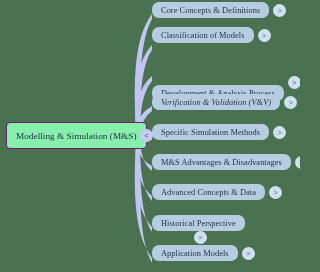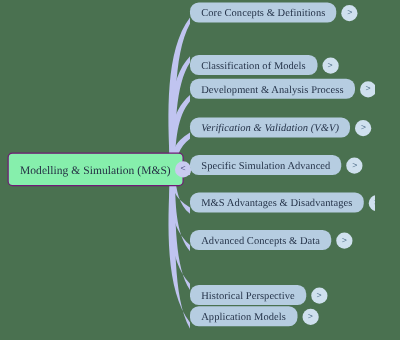--- a/index.html
+++ b/index.html
@@ -114,63 +114,63 @@
 
   <div class="root-badge">&lt;</div>
 
   <div class="child-row" style="top:2px;">
     <div class="node child-node" style="position:relative;">
       <span>Core Concepts &amp; Definitions</span>
     </div>
     <div class="badge">&gt;</div>
   </div>
 
-  <div class="child-row" style="top:44px;">
+  <div class="child-row" style="top:27px;">
     <div class="node child-node" style="position:relative;">
       <span>Classification of Models</span>
     </div>
     <div class="badge">&gt;</div>
   </div>
 
   <div class="child-row" style="top:63px;">
-    <div class="node child-node" style="position:relative;">
+    <div class="node child-node" style="position:relative;margin-top:22px;">
       <span>Development &amp; Analysis Process</span>
     </div>
     <div class="badge">&gt;</div>
   </div>
 
   <div class="child-row" style="top:94px;font-style:italic;">
     <div class="node child-node" style="position:relative;">
       <span>Verification &amp; Validation (V&amp;V)</span>
     </div>
     <div class="badge">&gt;</div>
   </div>
 
   <div class="child-row" style="top:124px;">
     <div class="node child-node" style="position:relative;">
-      <span>Specific Simulation Advanced</span>
+      <span>Specific Simulation Methods</span>
     </div>
     <div class="badge">&gt;</div>
   </div>
 
   <div class="child-row" style="top:184px;">
     <div class="node child-node" style="position:relative;">
       <span>Advanced Concepts &amp; Data</span>
     </div>
     <div class="badge">&gt;</div>
   </div>
 
   <div class="child-row" style="top:154px;">
     <div class="node child-node" style="position:relative;">
       <span>M&amp;S Advantages &amp; Disadvantages</span>
     </div>
     <div class="badge">&gt;</div>
   </div>
 
-  <div class="child-row" style="top:228px;">
+  <div class="child-row" style="top:215px;flex-direction:column;">
     <div class="node child-node" style="position:relative;">
       <span>Historical Perspective</span>
     </div>
     <div class="badge">&gt;</div>
   </div>
 
   <div class="child-row" style="top:245px;">
     <div class="node child-node" style="position:relative;">
       <span>Application Models</span>
     </div>

